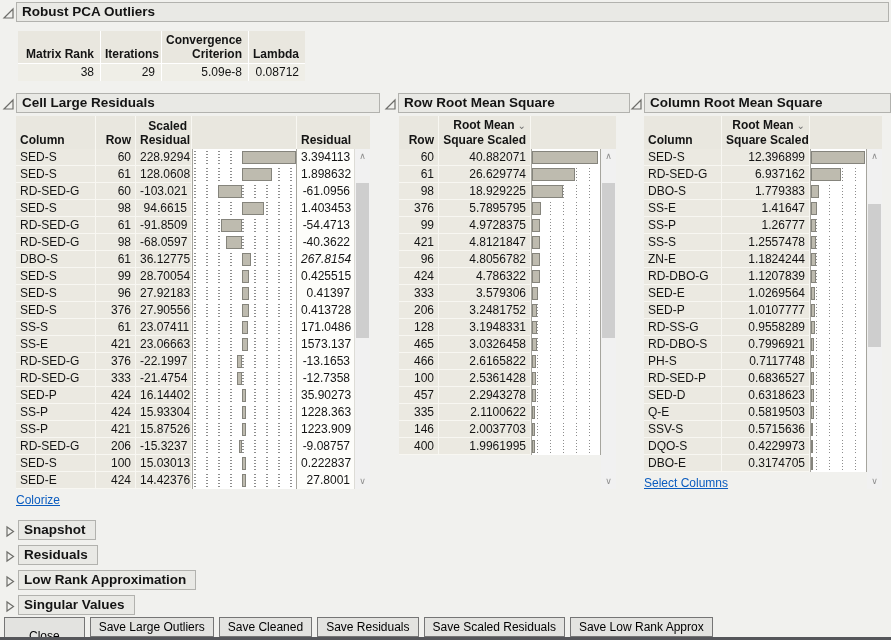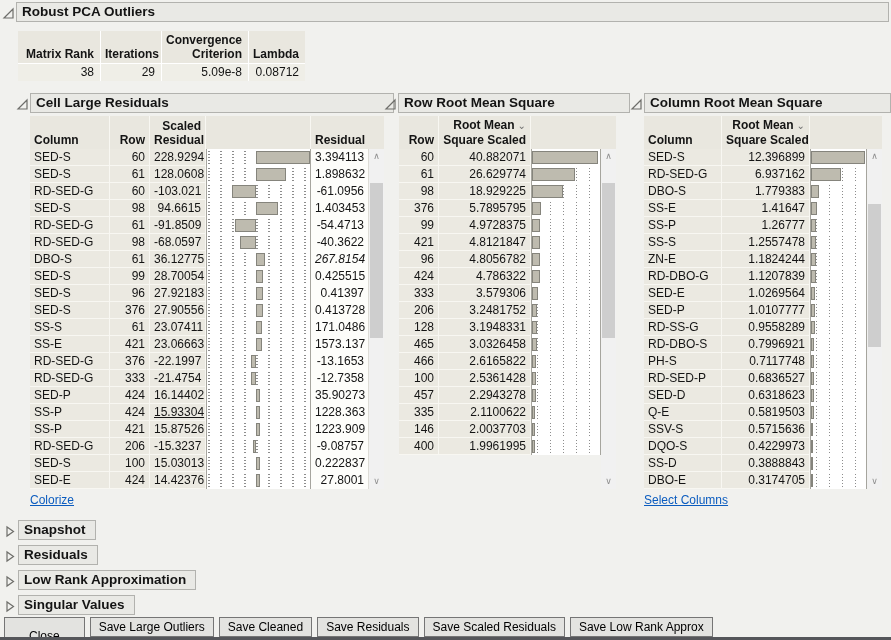--- a/index.html
+++ b/index.html
@@ -83,21 +83,21 @@
     <div class="sumh">
       <div></div>
         <div>Lambda</div>
       </div>
     <div class="sumv">38</div>
     <div class="sumv">29</div>
     <div class="sumv">5.09e-8</div>
     <div class="sumv">0.08712</div>
   </div>
 
-  <div style="position:absolute;left:16px;top:93px;width:378px;">
+  <div style="position:absolute;left:2px;top:93px;width:378px;">
     <div class="orow" style="position:static;">
       <span class="disc">
         <svg width="13" height="13">
             <path d="M11 2 L11 11 L2 11 Z" fill="none" stroke="#6e6e6a" stroke-width="1.2"></path>
           </svg>
       </span>
       <div class="obar fill">Cell Large Residuals</div>
     </div>
     <div class="jtable" style="margin:3px 0 0 14px;width:354px;">
       <div class="thead">
@@ -250,21 +250,21 @@
             <div class="td cb num" style="width:40px;">424</div>
             <div class="td cb num" style="width:56px;">16.14402</div>
             <div class="td c-plot grid1" style="width:105px;">
               <div class="bar" style="left: 47.7273%; width: 3.6691%;"></div>
             </div>
             <div class="td num c-resid" style="width:58px;">35.90273</div>
           </div>
           <div class="tr">
             <div class="td cb" style="width:80px;">SS-P</div>
             <div class="td cb num" style="width:40px;">424</div>
-            <div class="td cb num" style="width:56px;text-decoration:underline;">15.93304</div>
+            <div class="td cb num" style="width:56px;">15.93304</div>
             <div class="td c-plot grid1" style="width:105px;">
               <div class="bar" style="left: 47.7273%; width: 3.62115%;"></div>
             </div>
             <div class="td num c-resid" style="width:58px;">1228.363</div>
           </div>
           <div class="tr">
             <div class="td cb" style="width:80px;">SS-P</div>
             <div class="td cb num" style="width:40px;">421</div>
             <div class="td cb num" style="width:56px;">15.87526</div>
             <div class="td c-plot grid1" style="width:105px;">
@@ -614,27 +614,20 @@
             </div>
           </div>
           <div class="tr">
             <div class="td cb " style="width:78px;">DQO-S</div>
             <div class="td cb num" style="width:88px;">0.4229973</div>
             <div class="td c-plot grid2" style="width:57px;">
               <div class="bar" style="left: 0%; width: 3.33069%;"></div>
             </div>
           </div>
           <div class="tr">
-            <div class="td cb " style="width:78px;">SS-D</div>
-            <div class="td cb num" style="width:88px;">0.3888843</div>
-            <div class="td c-plot grid2" style="width:57px;">
-              <div class="bar" style="left: 0%; width: 3.06208%;"></div>
-            </div>
-          </div>
-          <div class="tr">
             <div class="td cb " style="width:78px;">DBO-E</div>
             <div class="td cb num" style="width:88px;">0.3174705</div>
             <div class="td c-plot grid2" style="width:57px;">
               <div class="bar" style="left: 0%; width: 2.49977%;"></div>
             </div>
           </div>
         </div>
       <div class="vscroll">
         <div class="sarr">∧</div>
         <div class="strack">

